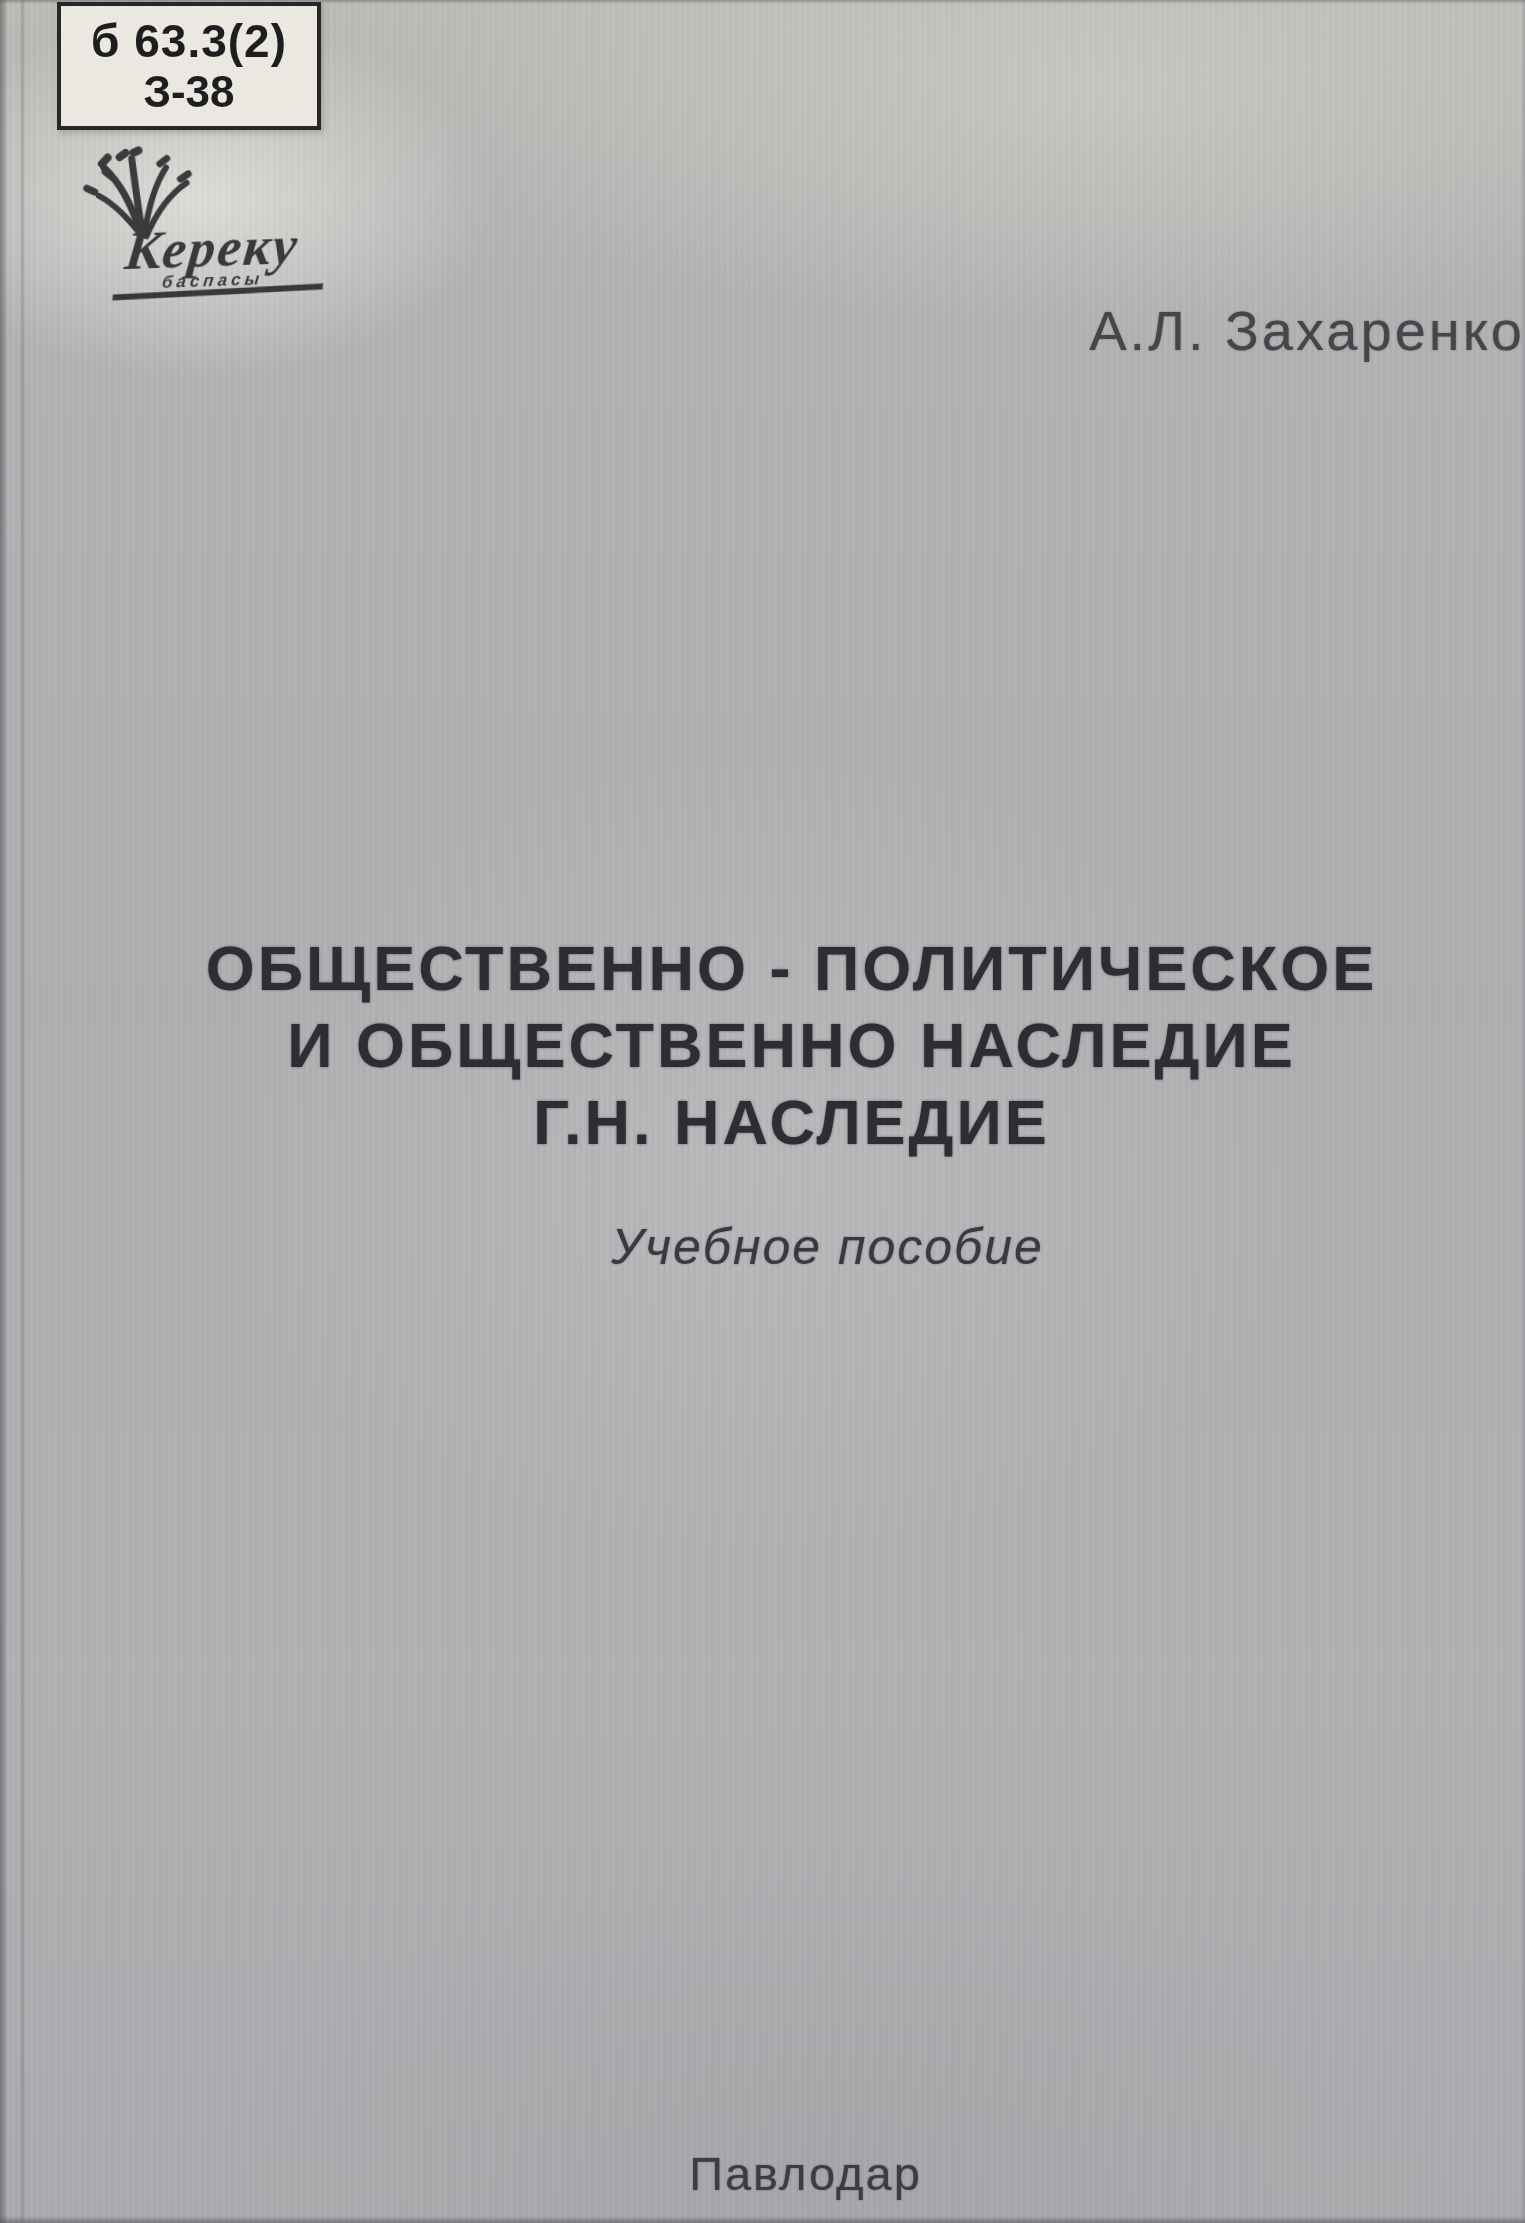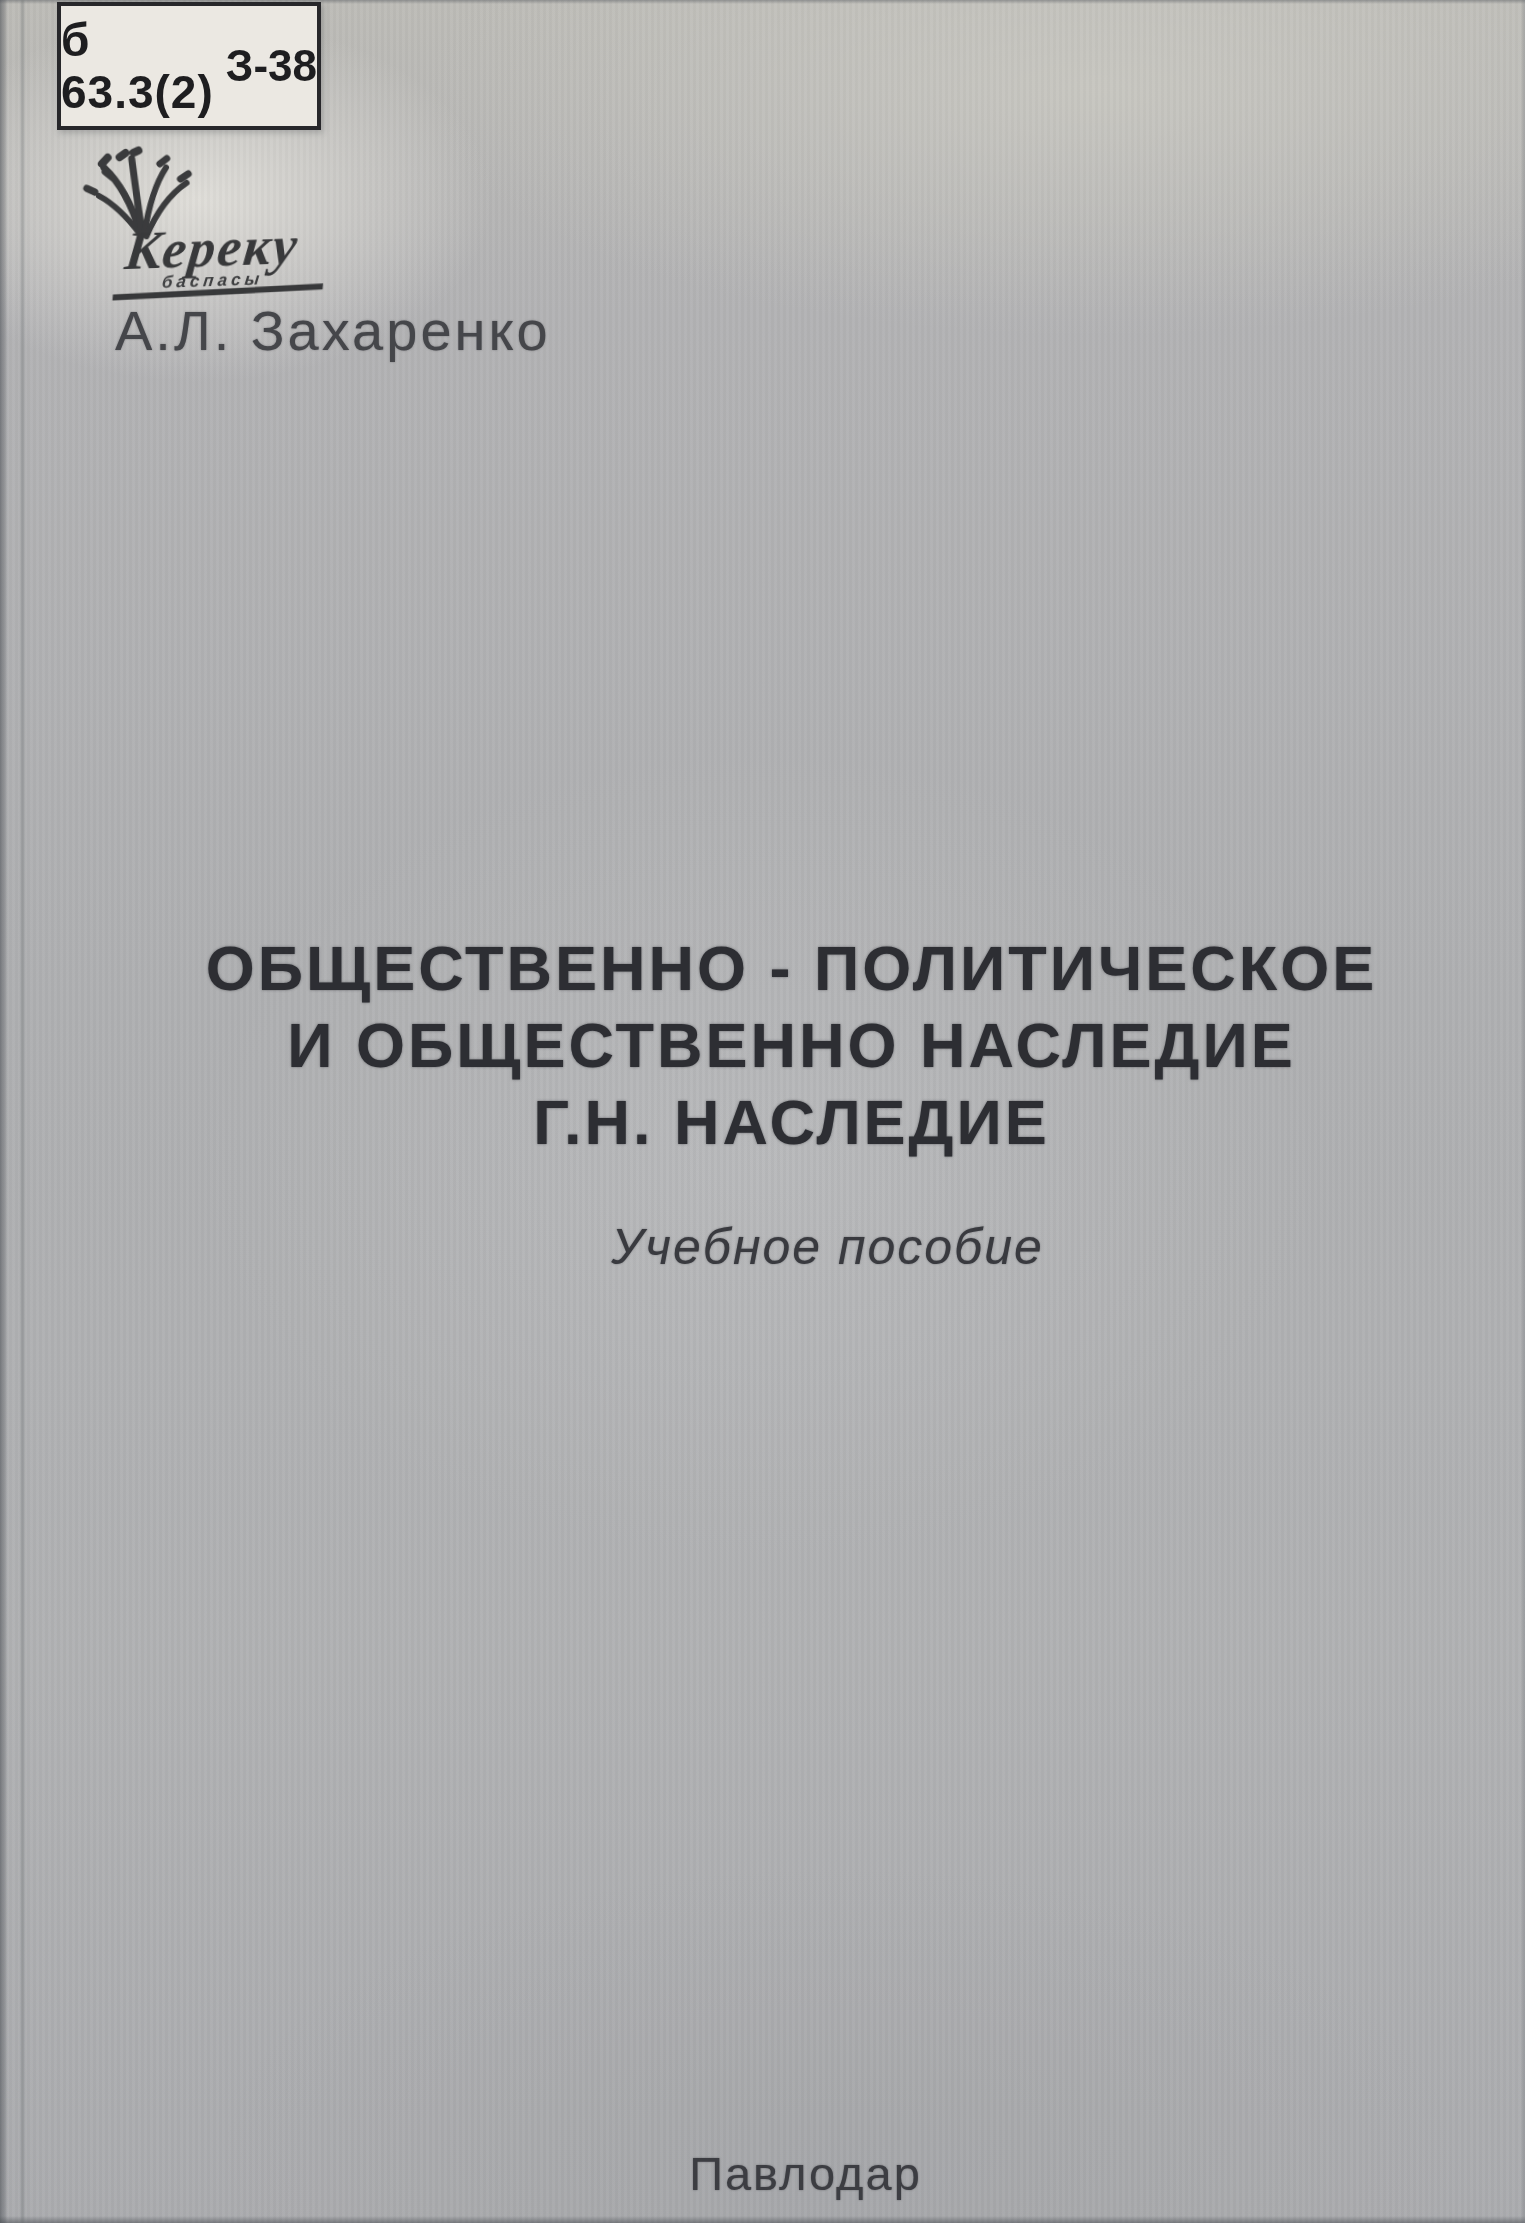--- a/index.html
+++ b/index.html
@@ -25,41 +25,41 @@
   .edge-bottom{left:0;bottom:0;right:0;height:7px;background:linear-gradient(0deg, rgba(66,70,76,0.5), rgba(66,70,76,0));}
   .edge-right{top:0;bottom:0;right:0;width:4px;background:linear-gradient(270deg, rgba(110,113,118,0.35), rgba(110,113,118,0));}
   .crease{position:absolute;left:21px;top:0;bottom:0;width:3px;background:rgba(104,108,113,0.35);filter:blur(1.2px);}
 
   
   .lib-label{
     position:absolute;left:57px;top:2px;width:264px;height:128px;
     background:#ebe8e2;
     border:4px solid #27272a;
     box-sizing:border-box;
-    display:flex;align-items:center;justify-content:center;
+    display:flex;flex-direction:column;align-items:center;justify-content:center;
     color:#1e1e20;
     font-weight:bold;
     filter:blur(0.4px);
     box-shadow:2px 3px 6px rgba(60,62,66,0.25);
   }
   .lib-label .l1{font-size:46px;line-height:52px;letter-spacing:1px;}
   .lib-label .l2{font-size:44px;line-height:50px;}
 
   
   .stamp{
     position:absolute;left:62px;top:138px;width:300px;height:170px;
     filter:blur(0.5px);
     opacity:0.92;
     transform:rotate(-2deg);
   }
 
   
   .author{
     position:absolute;left:115px;right:0;top:298px;
-    text-align:left;
+    text-align:right;
     font-size:56px;letter-spacing:3px;
     color:#45464a;
     text-shadow:0 0 2px rgba(69,70,74,0.55);
     filter:blur(0.3px);
   }
 
   
   .title-block{
     position:absolute;left:70px;right:12px;top:930px;
     text-align:center;

